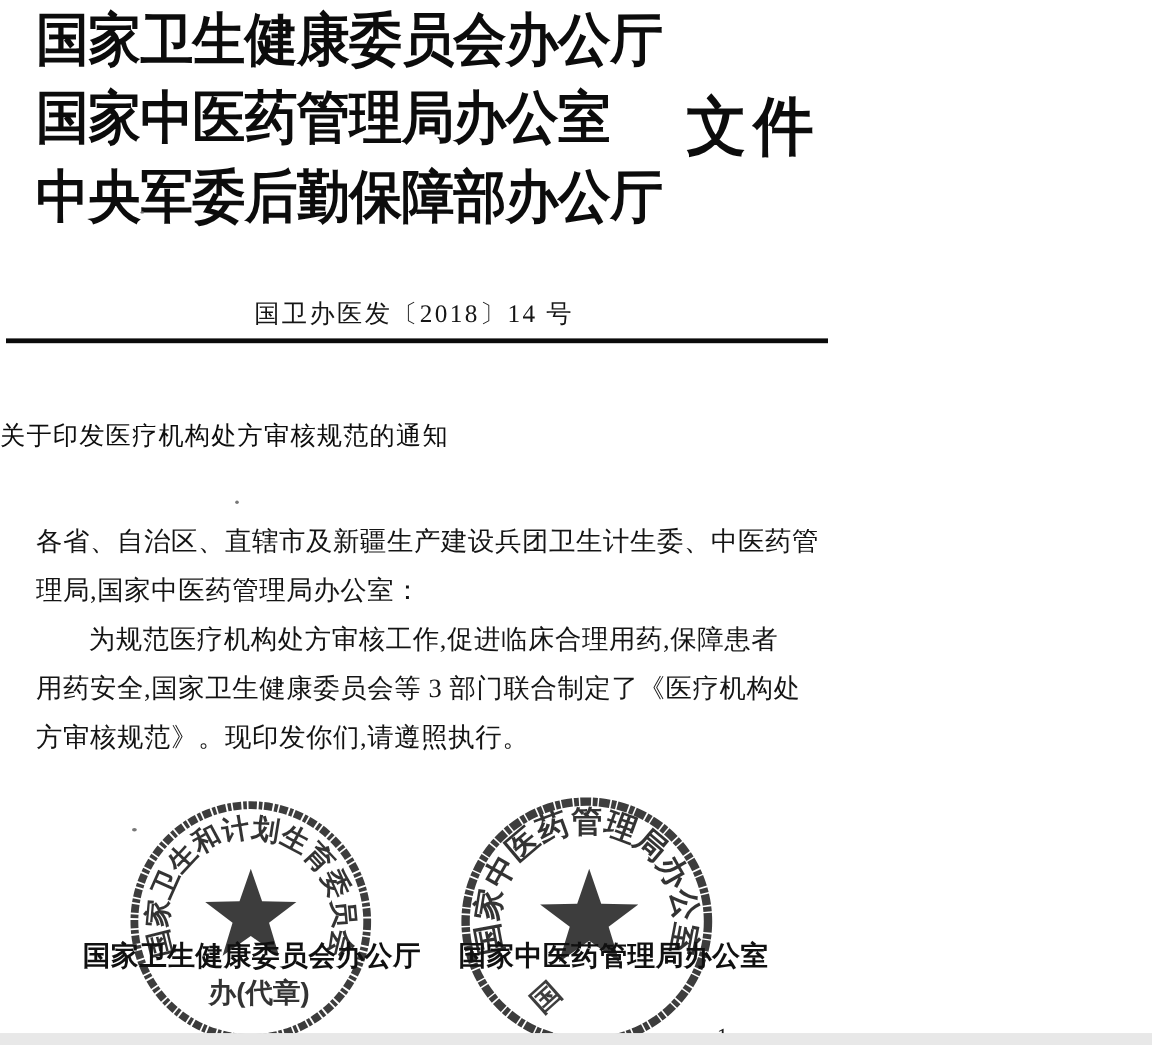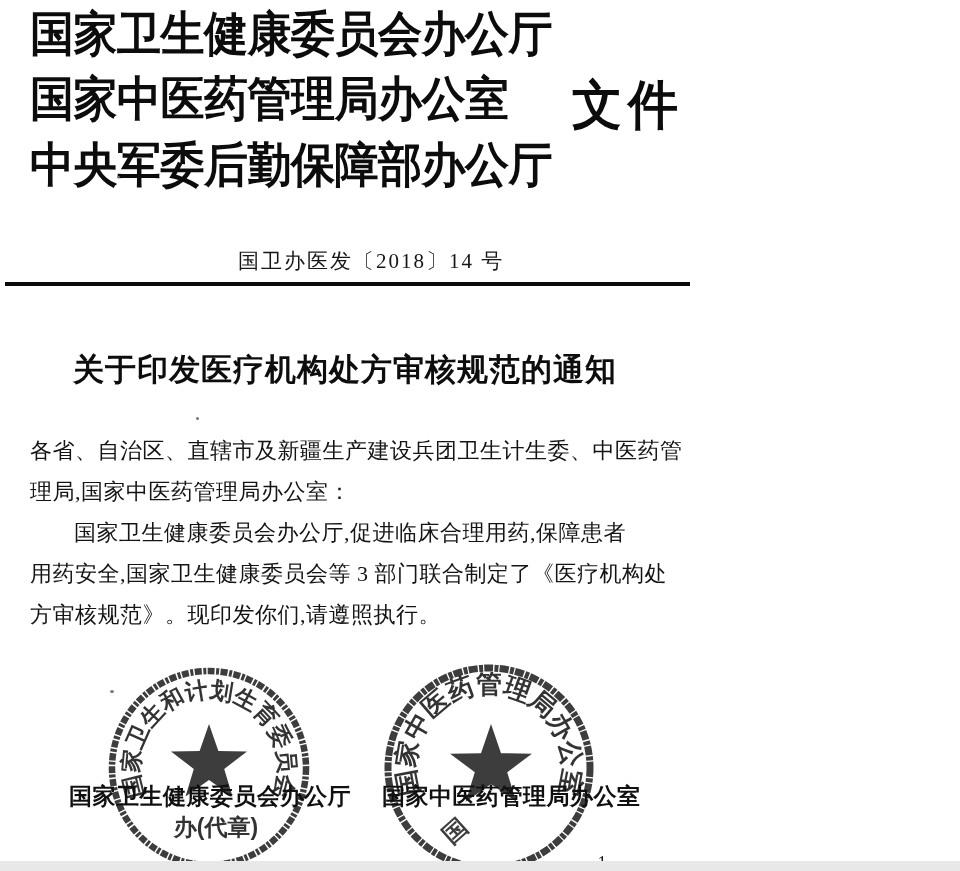--- a/index.html
+++ b/index.html
@@ -24,32 +24,32 @@
   .doc-type{
     position:absolute; left:572px; top:70px; white-space:nowrap;
     font-family:"Liberation Sans","DejaVu Sans",sans-serif;
     font-weight:900; font-size:50px; letter-spacing:6px; color:#0c0c0c;
     transform:scaleY(1.06); transform-origin:top left;
   }
   
   .doc-number{
     position:absolute; left:0; top:247px; width:690px;
     text-align:center; font-size:21px; letter-spacing:2px;
-    white-space:nowrap; color:#161616;margin-left:26px;
+    white-space:nowrap; color:#161616;
   }
   .red-rule{
     position:absolute; left:5px; top:282px; width:685px; height:4px;
     background:#0b0b0b;
   }
   
   .doc-title{
     position:absolute; left:0; top:349px; width:690px;
-    text-align:center; white-space:nowrap;
+    white-space:nowrap;
     font-family:"Liberation Sans","DejaVu Sans",sans-serif;
-    font-weight:700; font-size:31px; letter-spacing:1px; color:#0d0d0d;
+    font-weight:400; font-size:21px; letter-spacing:1px; color:#0d0d0d;
   }
   
   .body-block{
     position:absolute; left:30px; top:430px; width:680px;
     font-size:22px; letter-spacing:0.5px; color:#141414;
   }
   .body-line{height:41px; line-height:41px; white-space:nowrap;}
   .body-line.indent{text-indent:2em;}
   
   .sig{
@@ -80,21 +80,21 @@
   <div class="doc-type">文件</div>
 
   <div class="doc-number">国卫办医发〔2018〕14 号</div>
   <div class="red-rule"></div>
 
   <div class="doc-title">关于印发医疗机构处方审核规范的通知</div>
 
   <div class="body-block">
     <div class="body-line">各省、自治区、直辖市及新疆生产建设兵团卫生计生委、中医药管</div>
     <div class="body-line">理局,国家中医药管理局办公室：</div>
-    <div class="body-line indent">国家卫生健康委员会办公厅,促进临床合理用药,保障患者</div>
+    <div class="body-line indent">为规范医疗机构处方审核工作,促进临床合理用药,保障患者</div>
     <div class="body-line">用药安全,国家卫生健康委员会等 3 部门联合制定了《医疗机构处</div>
     <div class="body-line">方审核规范》。现印发你们,请遵照执行。</div>
   </div>
 
   <svg class="seal seal-left" width="212" height="206" viewBox="0 0 212 206" xmlns="http://www.w3.org/2000/svg" xmlns:xlink="http://www.w3.org/1999/xlink">
     <defs>
       <path id="sealLArc" d="M 41.6 132.6 A 70 70 0 1 1 168.4 132.6" fill="none"></path>
     </defs>
     <circle cx="105" cy="103" r="97" fill="none" stroke="#151515" stroke-width="6.5" stroke-dasharray="7 1.6 3 1.4" opacity="0.9"></circle>
     <polygon fill="#1b1b1b" opacity="0.92" points="105,59 114.4,86.1 143,86.6 120.2,103.9 128.5,131.4 105,115 81.5,131.4 89.8,103.9 67,86.6 95.6,86.1"></polygon>

